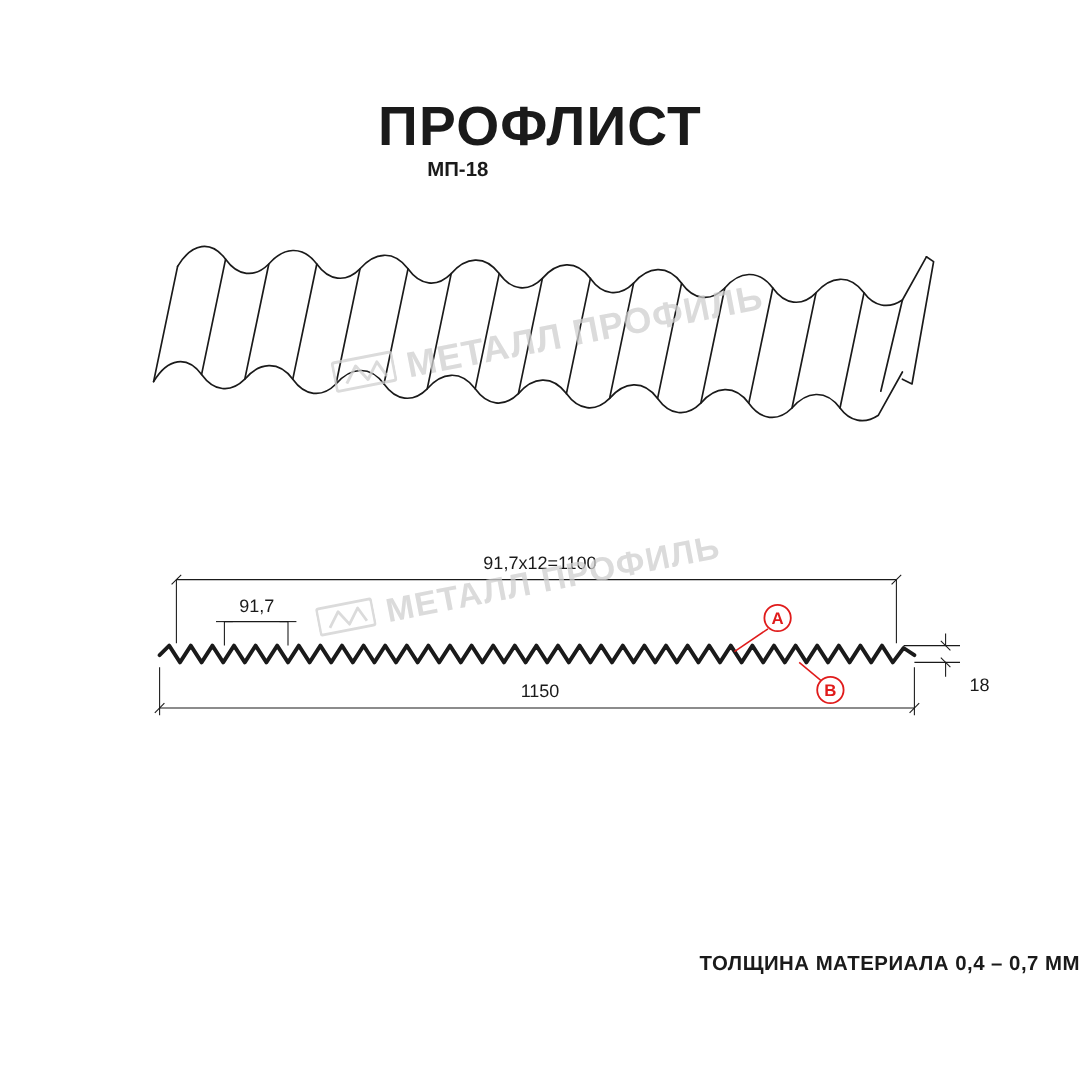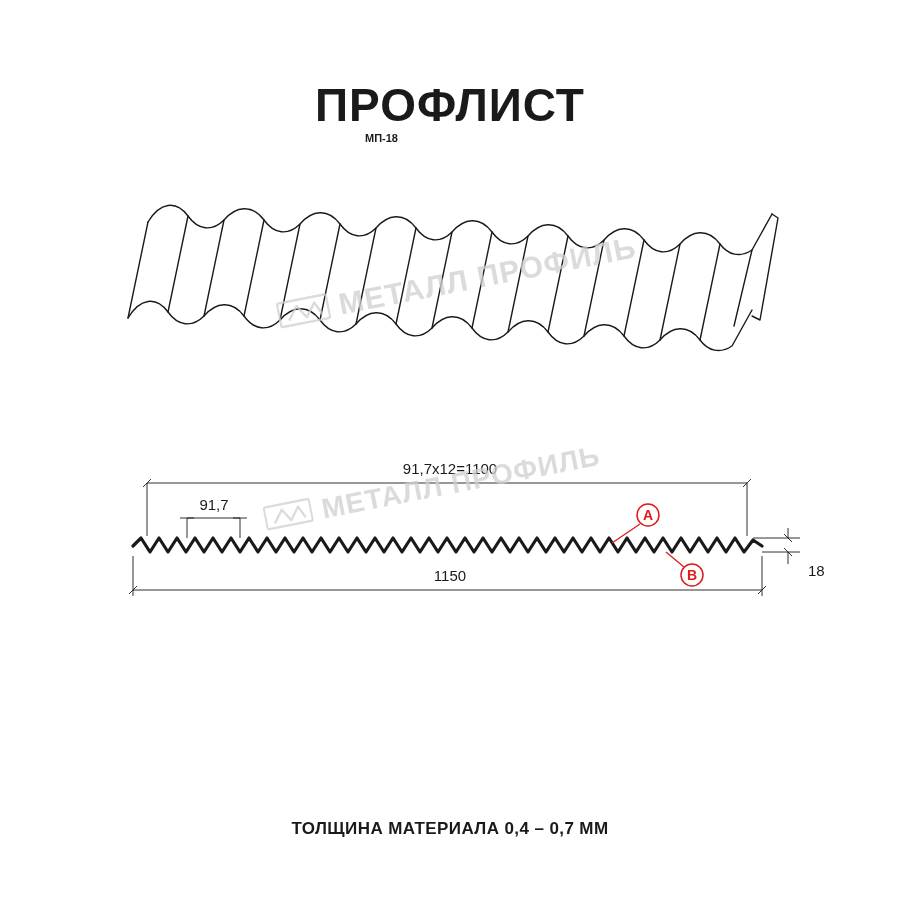--- a/index.html
+++ b/index.html
@@ -30,30 +30,30 @@
     font-weight: bold;
     letter-spacing: 1px;
     color: #1a1a1a;
   }
   .subtitle {
     position: absolute;
     top: 132px;
     left: 0;
     width: 763px;
     text-align: center;
-    font-size: 11px;
+    font-size: 17px;
     font-weight: bold;
     color: #1a1a1a;
   }
   .footer-note {
     position: absolute;
-    top: 819px;
-    left: 0;
-    width: 900px;
-    text-align: center;
+    top: 793px;
+    left: 0;
+    width: 900px;
+    text-align: right;
     font-size: 17px;
     font-weight: bold;
     letter-spacing: 0.4px;
     color: #1a1a1a;
   }
   svg.drawing {
     position: absolute;
     top: 0;
     left: 0;
     width: 900px;

